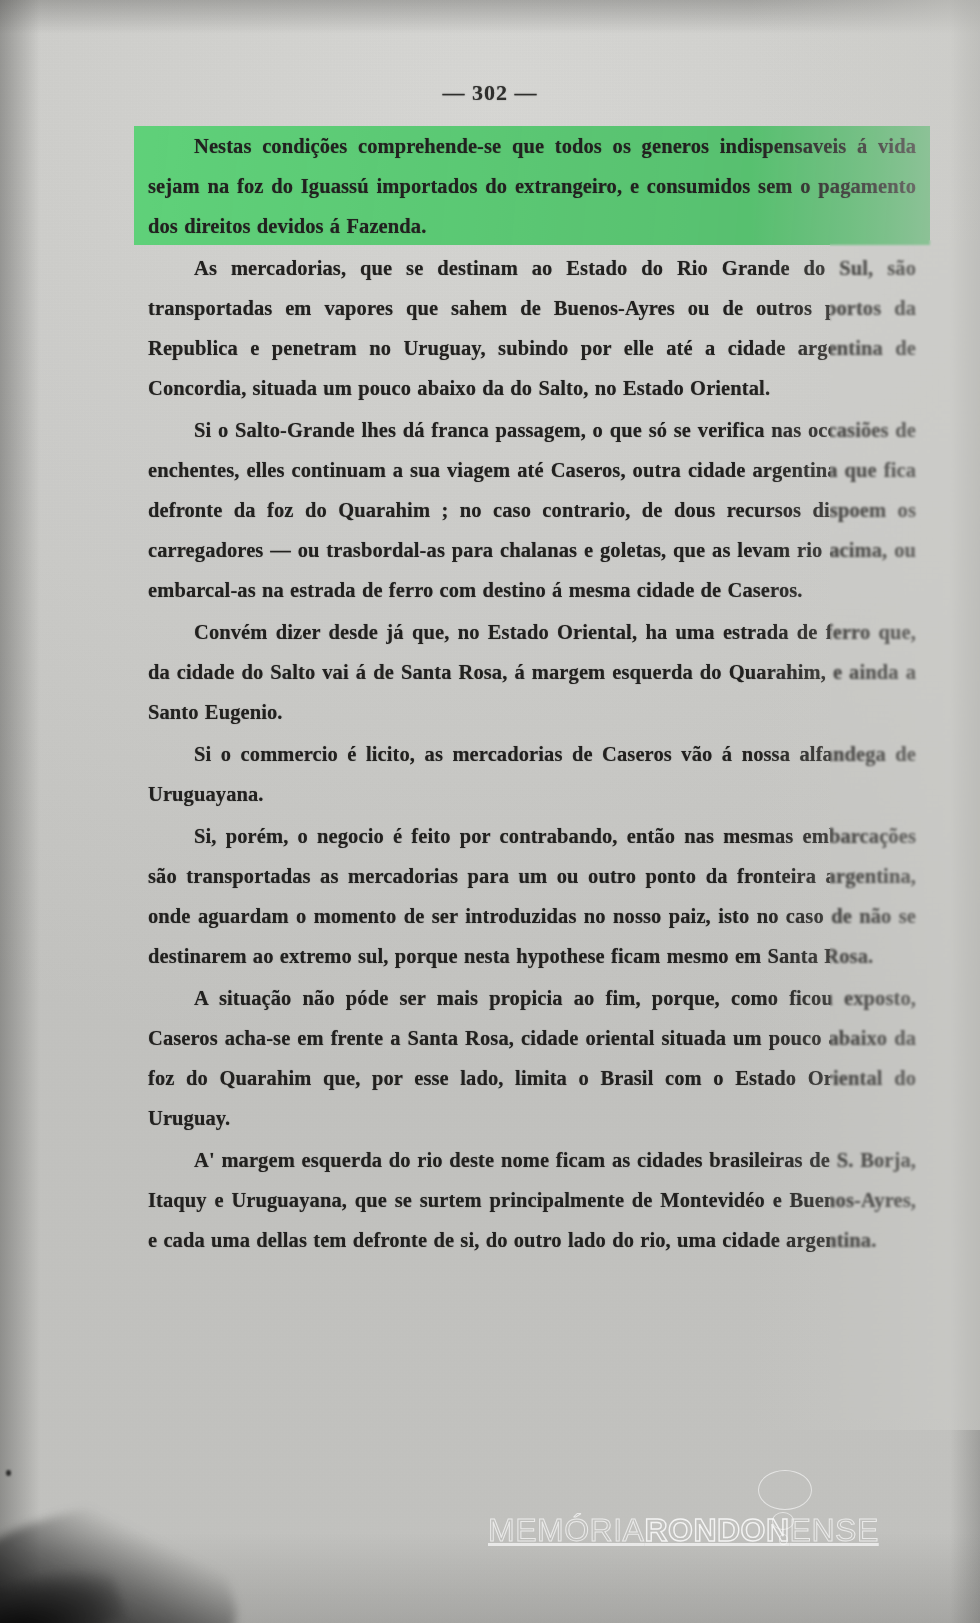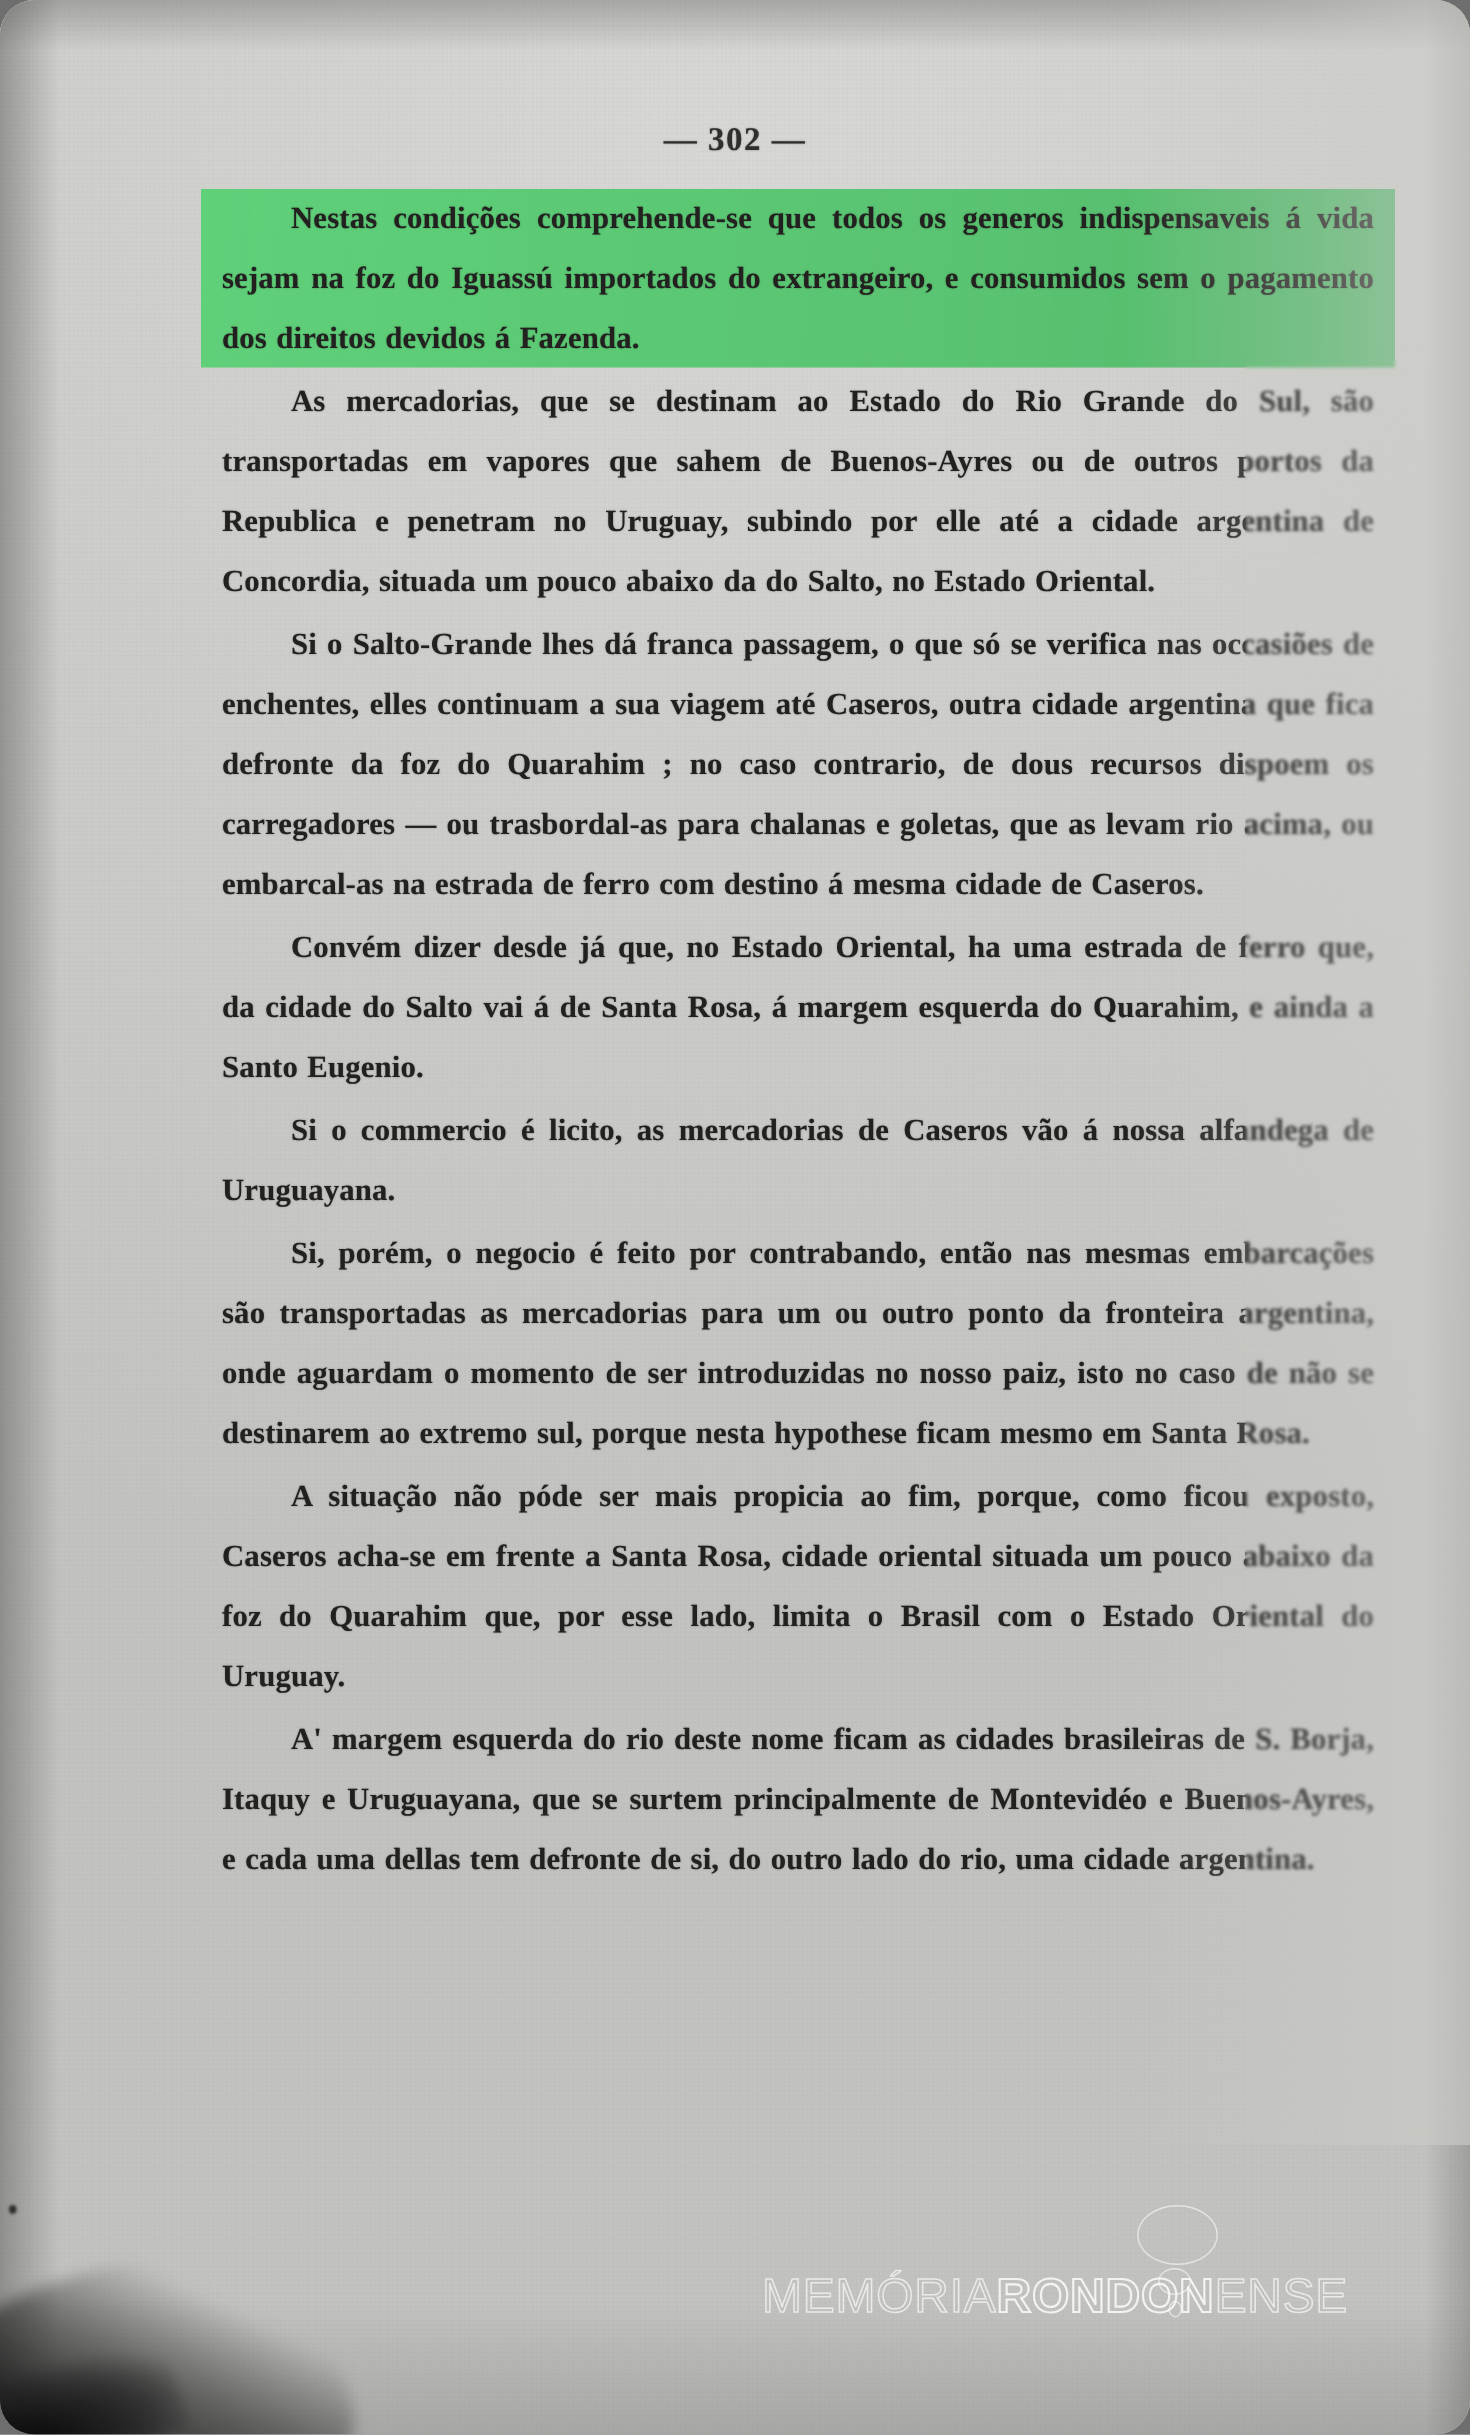--- a/index.html
+++ b/index.html
@@ -7,21 +7,20 @@
     padding: 0;
     background: #6e6e6e;
   }
   #page {
     position: relative;
     width: 980px;
     height: 1623px;
     overflow: hidden;
     background: #c9c9c7;
     font-family: "Liberation Serif", "DejaVu Serif", serif;
-    border-radius: 23px;
   }
 
   
   .paper-base {
     position: absolute;
     inset: 0;
     background:
       radial-gradient(ellipse 120% 60% at 50% 6%, #d9d9d6 0%, #cfcfcc 45%, #c4c4c1 100%),
       linear-gradient(100deg, #d2d2cf 0%, #cdcdca 35%, #c8c8c4 70%, #bfbfbb 100%);
   }
@@ -154,30 +153,31 @@
     right: 0; top: 240px;
     width: 150px; height: 1180px;
     backdrop-filter: blur(0.9px);
     pointer-events: none;
     z-index: 3;
   }
 
   
   .watermark {
     position: absolute;
-    left: 508px;
+    left: 488px;
     top: 1512px;
     font-family: "Liberation Sans", "DejaVu Sans", sans-serif;
     font-size: 32px;
     letter-spacing: .5px;
     color: transparent;
     -webkit-text-stroke: 1px rgba(250,250,250,.72);
     white-space: nowrap;
     z-index: 4;
     pointer-events: none;
+    text-decoration: underline;
   }
   .watermark .wm-bold {
     font-weight: 700;
     -webkit-text-stroke: 1.4px rgba(252,252,252,.85);
   }
   .wm-bubble {
     position: absolute;
     left: 758px; top: 1470px;
     width: 52px; height: 38px;
     border: 1.4px solid rgba(250,250,250,.62);

